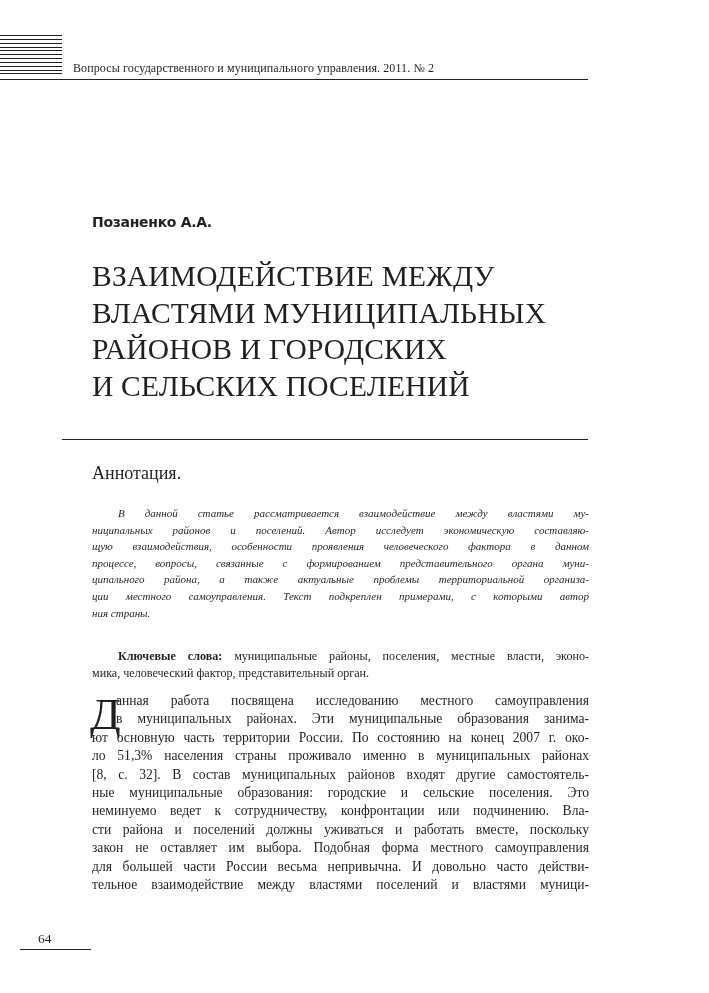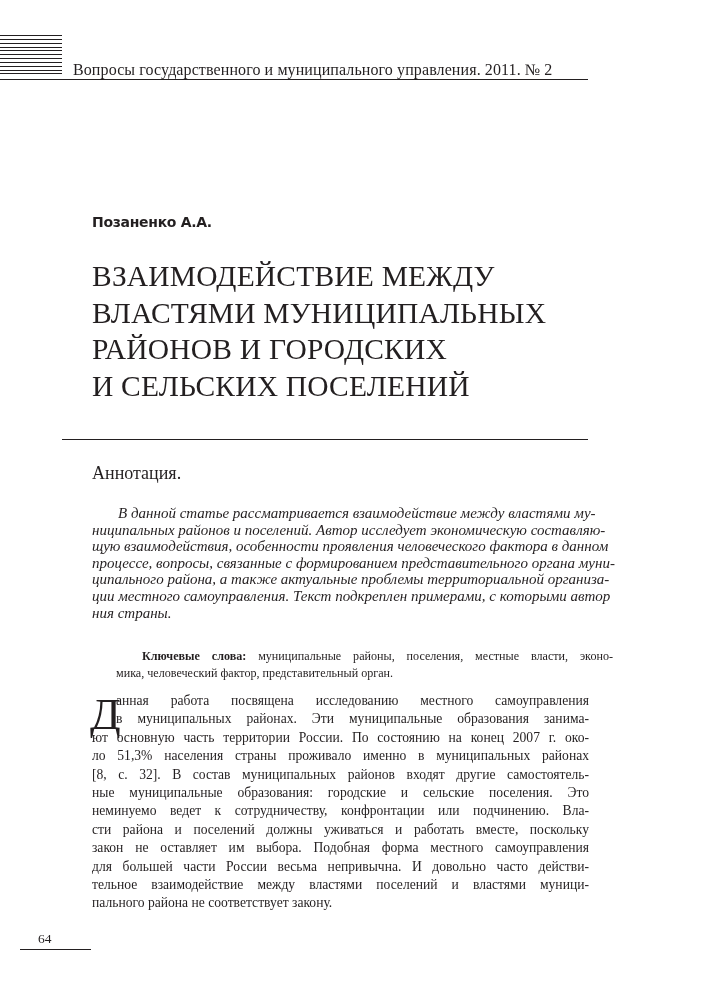--- a/index.html
+++ b/index.html
@@ -1,29 +1,29 @@
 <!DOCTYPE html>
 <html><head>
 <meta charset="utf-8">
 <style>
   html, body { margin: 0; padding: 0; background: #ffffff; }
   body { width: 709px; height: 993px; position: relative; overflow: hidden; color: #231f20; font-family: "Liberation Serif", "DejaVu Serif", serif; }
   .stripes { position: absolute; left: 0; top: 35px; width: 62px; height: 42px; }
   .stripes div { height: 1px; background: #231f20; margin-bottom: 2.85px; }
-  .running-head { position: absolute; left: 73px; top: 61px; font-size: 16px; letter-spacing: 0.1px; white-space: nowrap; }
+  .running-head { position: absolute; left: 73px; top: 61px; font-size: 12px; letter-spacing: 0.1px; white-space: nowrap; }
   .head-rule { position: absolute; left: 0; top: 79px; width: 588px; height: 1.4px; background: #231f20; }
   .author { position: absolute; left: 92px; top: 214px; font-family: "DejaVu Sans", "Liberation Sans", sans-serif; font-weight: bold; font-size: 14px; letter-spacing: -0.3px; }
   .title { position: absolute; left: 92px; top: 258px; font-size: 29.5px; line-height: 36.5px; letter-spacing: 0.2px; margin: 0; font-weight: normal; }
   .title div { white-space: nowrap; }
   .divider { position: absolute; left: 62px; top: 439px; width: 526px; height: 1.4px; background: #231f20; }
   .abs-heading { position: absolute; left: 92px; top: 463px; font-size: 18px; }
-  .abstract { position: absolute; left: 92px; top: 505px; width: 497px; font-style: italic; font-size: 15px; line-height: 16.6px; text-align: justify; }
+  .abstract { position: absolute; left: 92px; top: 505px; width: 497px; font-style: italic; font-size: 11px; line-height: 16.6px; text-align: justify; }
   .abstract div { text-align-last: justify; white-space: nowrap; }
   .abstract div.last { text-align-last: left; }
-  .keywords { position: absolute; left: 92px; top: 648px; width: 497px; font-size: 12.1px; line-height: 16.6px; margin-left: 24px; }
+  .keywords { position: absolute; left: 92px; top: 648px; width: 497px; font-size: 12.1px; line-height: 16.6px; }
   .keywords div { white-space: nowrap; text-align-last: justify; }
   .keywords div.last { text-align-last: left; }
   .keywords b { font-weight: bold; }
   .body { position: absolute; left: 92px; top: 692px; width: 497px; font-size: 13.6px; line-height: 18.4px; }
   .body .line { white-space: nowrap; text-align: justify; text-align-last: justify; }
   .body .line.last { text-align-last: left; }
   .body .ind { padding-left: 24px; }
   .dropcap { position: absolute; left: -2px; top: 2px; font-size: 45px; line-height: 40px; }
   .page-num { position: absolute; left: 38px; top: 931px; font-size: 13.5px; }
   .page-rule { position: absolute; left: 20px; top: 949px; width: 71px; height: 1px; background: #231f20; }
@@ -79,17 +79,16 @@
   <div class="line ind">в муниципальных районах. Эти муниципальные образования занима-</div>
   <div class="line">ют основную часть территории России. По состоянию на конец 2007 г. око-</div>
   <div class="line">ло 51,3% населения страны проживало именно в муниципальных районах</div>
   <div class="line">[8, с. 32]. В состав муниципальных районов входят другие самостоятель-</div>
   <div class="line">ные муниципальные образования: городские и сельские поселения. Это</div>
   <div class="line">неминуемо ведет к сотрудничеству, конфронтации или подчинению. Вла-</div>
   <div class="line">сти района и поселений должны уживаться и работать вместе, поскольку</div>
   <div class="line">закон не оставляет им выбора. Подобная форма местного самоуправления</div>
   <div class="line">для большей части России весьма непривычна. И довольно часто действи-</div>
   <div class="line">тельное взаимодействие между властями поселений и властями муници-</div>
-  <div class="line last">пального района не соответствует закону.</div>
 </div>
 
 <div class="page-num">64</div>
 <div class="page-rule"></div>
 
 </body></html>

